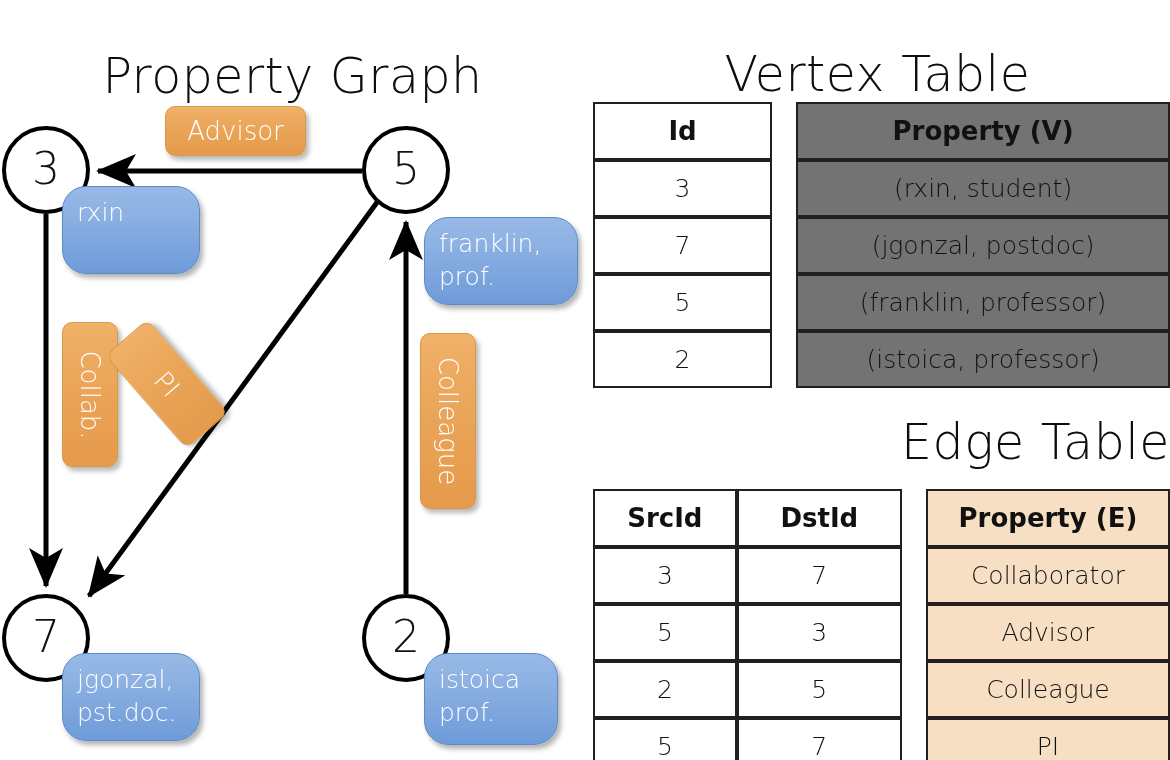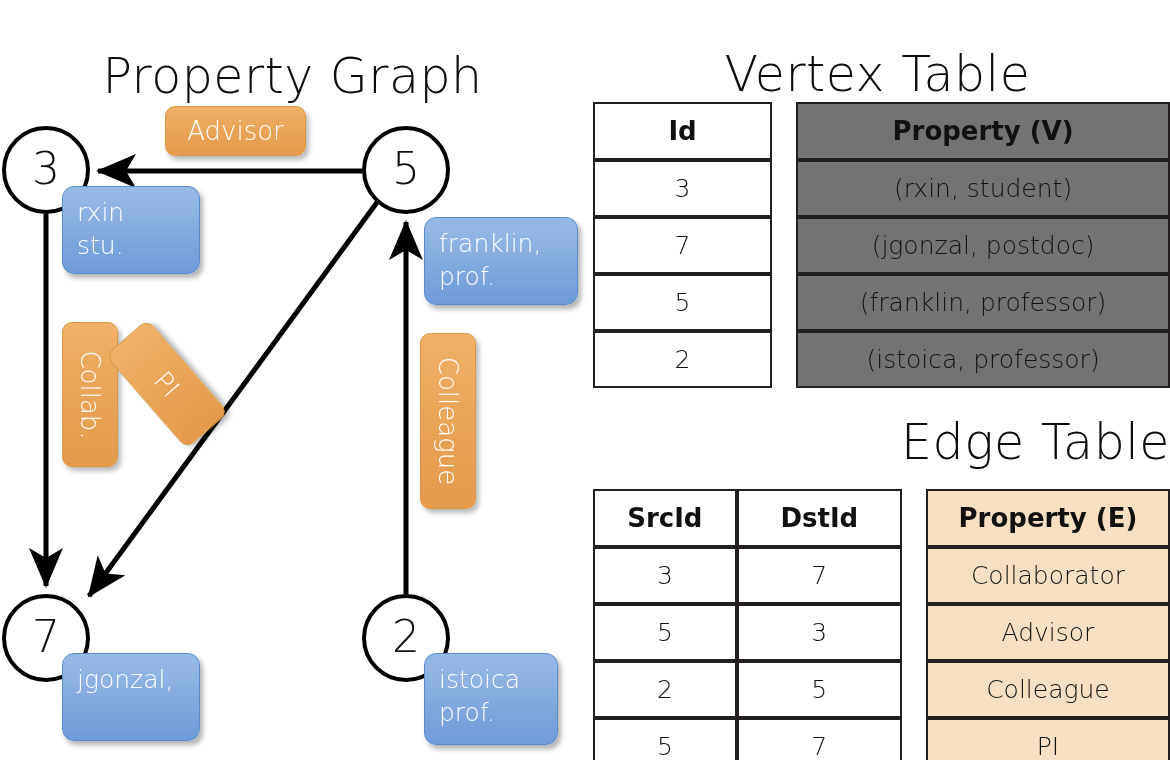--- a/index.html
+++ b/index.html
@@ -63,21 +63,21 @@
     line-height: 1;
   }
   #node-3 { left: 2px;   top: 126px; }
   #node-5 { left: 362px; top: 126px; }
   #node-7 { left: 2px;   top: 594px; }
   #node-2 { left: 362px; top: 594px; }
 
   
   .prop-box {
     position: absolute;
-    border-radius: 12px;
+    border-radius: 24px;
     border: 1px solid #5B8BC9;
     background: linear-gradient(180deg, #97B9E6 0%, #8BB0E2 35%, #6E9BD9 100%);
     box-shadow: 3px 4px 5px rgba(0,0,0,0.30);
     color: #ffffff;
     font-size: 25px;
     font-weight: 300;
     line-height: 1.30;
     padding: 10px 16px 0 14px;
     box-sizing: border-box;
     z-index: 4;
@@ -203,28 +203,28 @@
   </div>
   <div class="node" id="node-7">
     <div class="node-label">7</div>
   </div>
   <div class="node" id="node-2">
     <div class="node-label">2</div>
   </div>
 
   <div class="prop-box" id="box-rxin">
     <div>rxin</div>
-    <div>stu.</div>
   </div>
   <div class="prop-box" id="box-franklin">
     <div>franklin,</div>
     <div>prof.</div>
   </div>
   <div class="prop-box" id="box-jgonzal">
     <div>jgonzal,</div>
+    <div>pst.doc.</div>
   </div>
   <div class="prop-box" id="box-istoica">
     <div>istoica</div>
     <div>prof.</div>
   </div>
 
   <div class="edge-label" id="edge-label-advisor">
     <span class="htext">Advisor</span>
   </div>
   <div class="edge-label" id="edge-label-collab">

